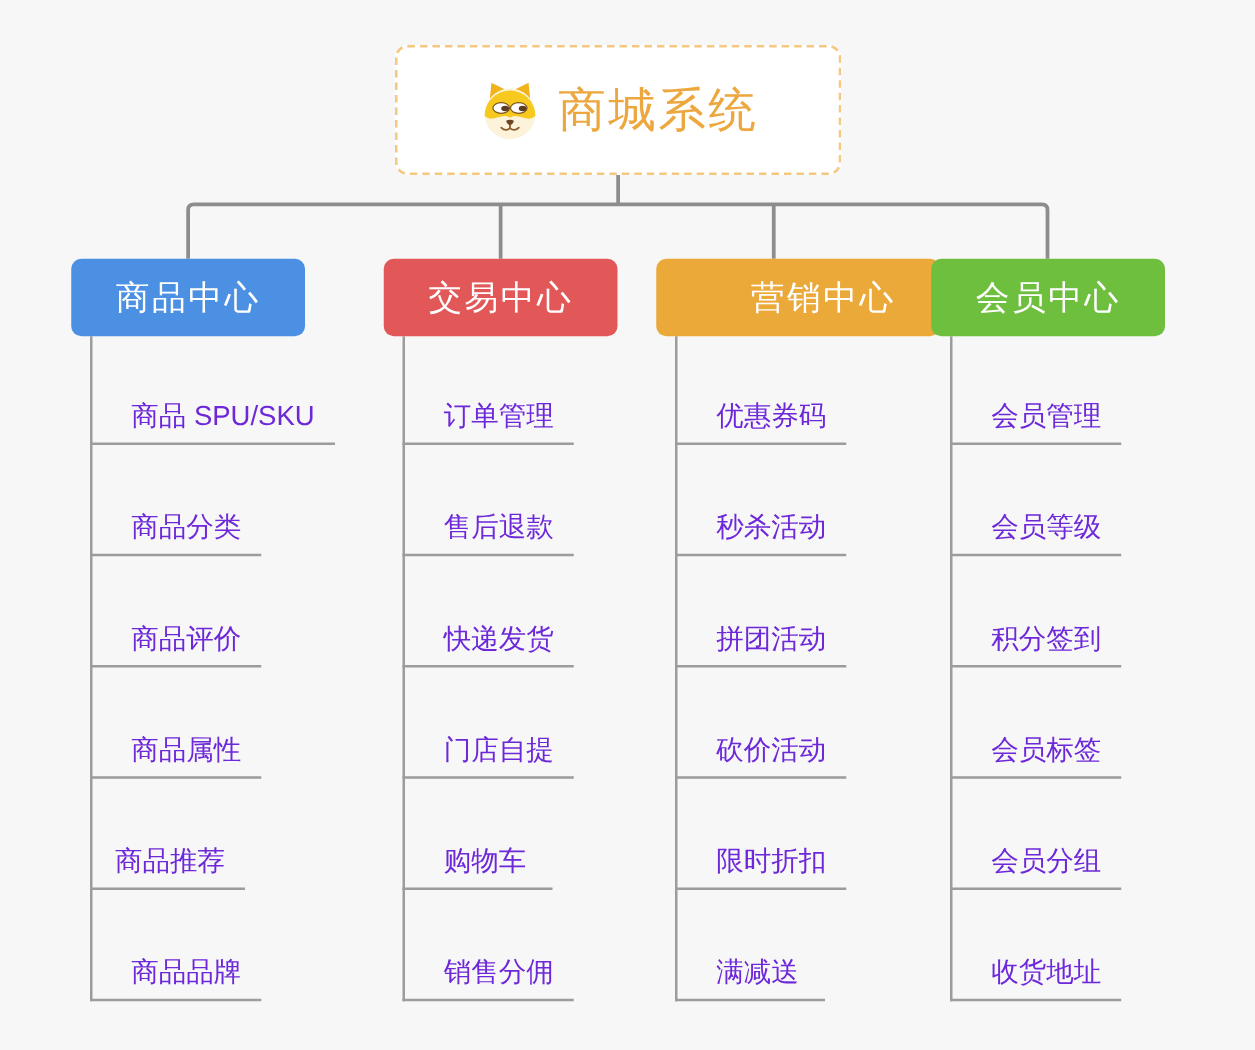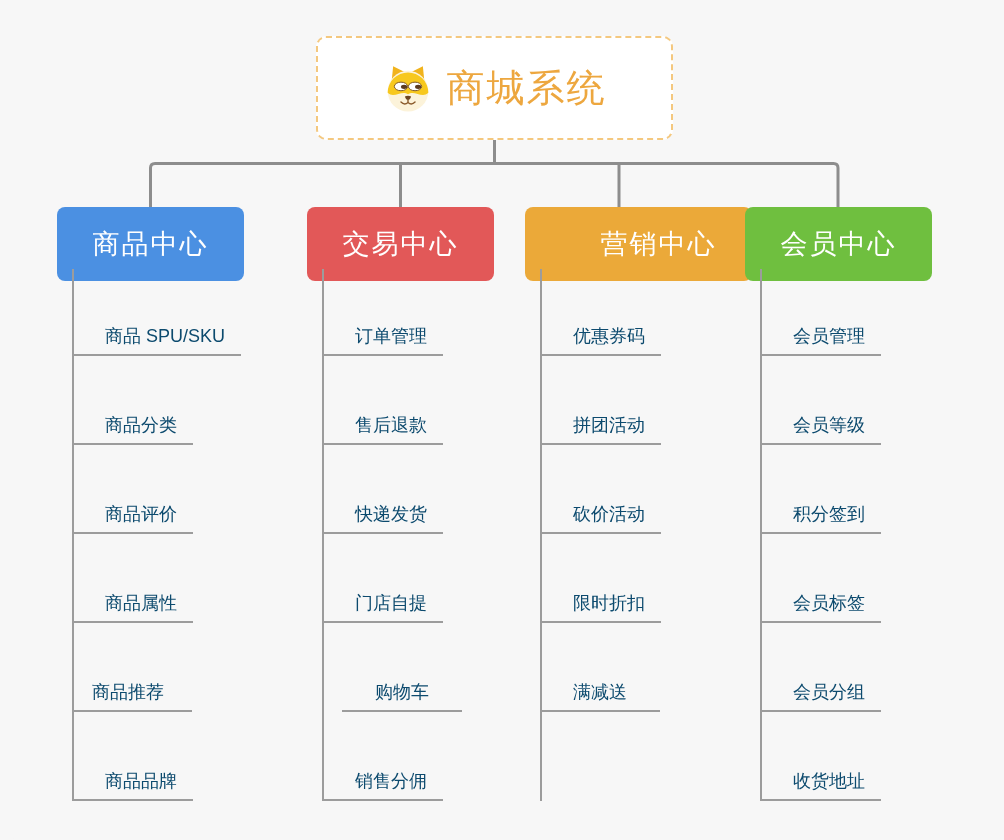--- a/index.html
+++ b/index.html
@@ -15,32 +15,32 @@
   }
   .root-title{font-size:38px;font-weight:500;color:#eda73f;letter-spacing:2px;}
 
   
   .connector-svg{position:absolute;left:0;top:0;pointer-events:none;}
   .connector-svg path{fill:none;stroke:#8d8d8d;stroke-width:3;}
 
   
   .branch-column{position:absolute;top:207px;width:188px;}
   .branch-header{
-    position:absolute;left:0;top:0;width:187px;height:74px;border-radius:8px;
+    position:absolute;left:0;top:0;width:187px;height:62px;border-radius:8px;
     display:flex;align-items:center;justify-content:center;cursor:default;
   }
   .branch-label{font-size:27px;font-weight:500;color:#ffffff;letter-spacing:2px;}
   .branch-line{position:absolute;left:15px;top:62px;width:2px;height:532px;background:#9c9c9c;}
   .item-list{position:absolute;left:15px;top:60px;margin:0;padding:0;list-style:none;}
   .item-row{
     box-sizing:border-box;height:89px;display:flex;align-items:flex-end;
     width:max-content;min-width:120px;
     padding:0 16px 6px 33px;border-bottom:2px solid #9c9c9c;
   }
-  .item-label{font-size:18px;color:#0c4a6e;white-space:nowrap;}
+  .item-label{font-size:22px;color:#6d28d9;white-space:nowrap;}
 </style>
 </head>
 <body>
 
 <div id="canvas" style="background: rgb(247, 247, 247);">
 
   <svg class="connector-svg" width="1004" height="840" viewBox="0 0 1004 840">
     <path d="M494.5 140 L494.5 163.5" stroke="#8d8d8d"></path>
     <path d="M150.5 207 L150.5 168 Q150.5 163.5 155 163.5 L833.5 163.5 Q838 163.5 838 168 L838 207" stroke="#8d8d8d"></path>
     <path d="M400.5 163.5 L400.5 207" stroke="#8d8d8d"></path>
@@ -101,36 +101,39 @@
           </li>
           <li class="item-row" style="border-bottom-color: rgb(156, 156, 156);">
             <span class="item-label">售后退款</span>
           </li>
           <li class="item-row" style="border-bottom-color: rgb(156, 156, 156);">
             <span class="item-label">快递发货</span>
           </li>
           <li class="item-row" style="border-bottom-color: rgb(156, 156, 156);">
             <span class="item-label">门店自提</span>
           </li>
-          <li class="item-row" style="border-bottom-color: rgb(156, 156, 156); margin-left: 20px;">
+          <li class="item-row" style="border-bottom-color: rgb(156, 156, 156);">
             <span class="item-label">购物车</span>
           </li>
           <li class="item-row" style="border-bottom-color: rgb(156, 156, 156);">
             <span class="item-label">销售分佣</span>
           </li>
         </ul>
       </div>
       <div class="branch-column" style="left: 525px;">
         <div class="branch-header" style="background: rgb(235, 169, 57); padding-left: 40px;">
           <span class="branch-label">营销中心</span>
         </div>
         <div class="branch-line" style="background: rgb(156, 156, 156);"></div>
         <ul class="item-list">
           <li class="item-row" style="border-bottom-color: rgb(156, 156, 156);">
             <span class="item-label">优惠券码</span>
+          </li>
+          <li class="item-row" style="border-bottom-color: rgb(156, 156, 156);">
+            <span class="item-label">秒杀活动</span>
           </li>
           <li class="item-row" style="border-bottom-color: rgb(156, 156, 156);">
             <span class="item-label">拼团活动</span>
           </li>
           <li class="item-row" style="border-bottom-color: rgb(156, 156, 156);">
             <span class="item-label">砍价活动</span>
           </li>
           <li class="item-row" style="border-bottom-color: rgb(156, 156, 156);">
             <span class="item-label">限时折扣</span>
           </li>

